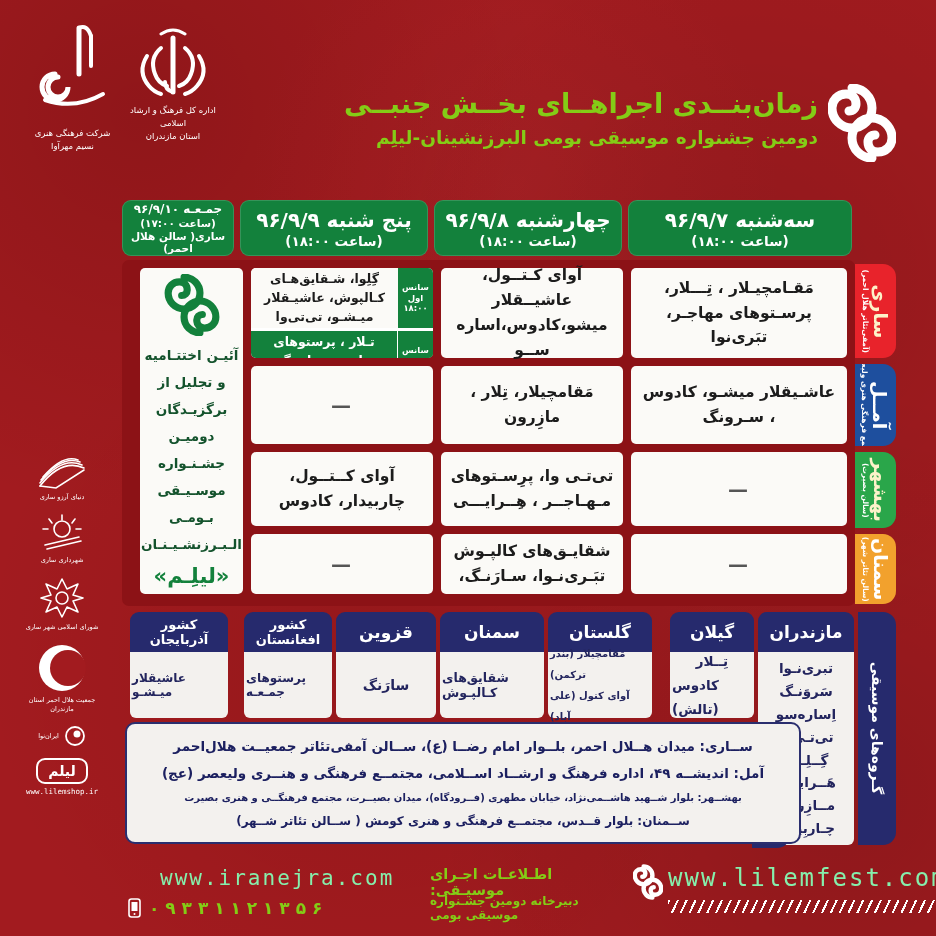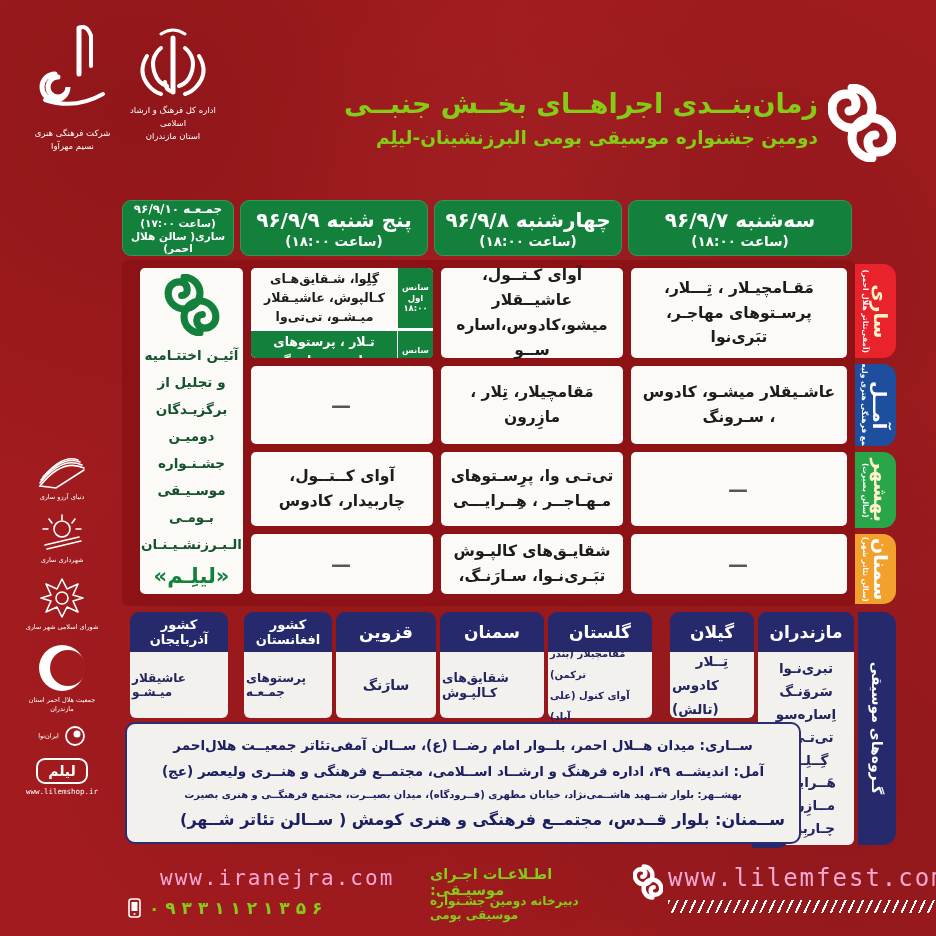--- a/index.html
+++ b/index.html
@@ -64,21 +64,21 @@
   .gcol{position:absolute;top:4px}
   .ghead{background:#262a6d;border-radius:9px 9px 0 0;color:#fff;font-weight:bold;text-align:center;
     font-size:17px;height:40px;display:flex;align-items:center;justify-content:center}
   .gbody{background:#f3f1ee;border-radius:0 0 6px 6px;color:#23255e;font-weight:bold;text-align:left;
     display:flex;flex-direction:column;align-items:center;justify-content:center;padding:4px 2px}
   .navtab{background:#262a6d;border-radius:0 13px 13px 0;display:flex;align-items:center;justify-content:center;
     color:#fff;overflow:hidden}
   .venues{background:#f3f1ee;border:2px solid #2a2e6e;border-radius:10px;
     display:flex;flex-direction:column;justify-content:space-around;padding:8px 14px;color:#1c2060;font-weight:bold}
   
-  .url{font-family:"DejaVu Sans Mono","Liberation Mono",monospace;color:#f9a8d4;direction:ltr}
+  .url{font-family:"DejaVu Sans Mono","Liberation Mono",monospace;color:#86efac;direction:ltr}
   .hatch{background:repeating-linear-gradient(115deg,#fff 0 2px,transparent 2px 8px);height:13px}
   
   .sponsor{display:flex;flex-direction:column;align-items:center;gap:3px}
   .spcap{font-size:6.5px;color:#fff;text-align:center;line-height:1.4;max-width:80px}
   svg{display:block}
 </style>
 </head>
 <body>
 
 <div class="abs" style="left:30px;top:22px;width:85px">
@@ -273,21 +273,21 @@
     </div>
   </div>
 
   <div class="navtab abs" style="right:106px;top:114px;width:38px;height:126px">
     <div class="rot" style="font-size:14px;font-weight:bold;letter-spacing:2px">محــل اجــراهــا</div>
   </div>
   <div class="venues abs" style="left:5px;top:114px;width:676px;height:122px;box-sizing:border-box">
     <div style="font-size:13.5px;text-align:center">ســاری: میدان هــلال احمر، بلــوار امام رضــا (ع)، ســالن آمفی‌تئاتر جمعیــت هلال‌احمر</div>
     <div style="font-size:13.5px;text-align:center">آمل: اندیشــه ۴۹، اداره فرهنگ و ارشــاد اســلامی، مجتمــع فرهنگی و هنــری ولیعصر (عج)</div>
     <div style="font-size:10px;text-align:center">بهشــهر: بلوار شــهید هاشــمی‌نژاد، خیابان مطهری (فــرودگاه)، میدان بصیــرت، مجتمع فرهنگــی و هنری بصیرت</div>
-    <div style="font-size:16px;">ســمنان: بلوار قــدس، مجتمــع فرهنگی و هنری کومش ( ســالن تئاتر شــهر)</div>
+    <div style="font-size:12px;text-align:center">ســمنان: بلوار قــدس، مجتمــع فرهنگی و هنری کومش ( ســالن تئاتر شــهر)</div>
   </div>
 </div>
 
 <div class="abs" style="left:0;top:856px;width:936px;height:80px">
   <div class="abs" style="left:633px;top:6px">
     <svg width="30" height="40" viewBox="0 0 68 78">
       <g stroke="#fff" fill="none" stroke-linecap="round" stroke-width="10">
         <path d="M24 4 c11 0 20 9 20 20 c0 11 -9 20 -20 20 c-11 0 -20 -9 -20 -20 c0 -8 6 -14 14 -14 c6 0 10 4 10 10 c0 4 -3 7 -7 7"></path>
         <path d="M44 74 c-11 0 -20 -9 -20 -20 c0 -11 9 -20 20 -20 c11 0 20 9 20 20 c0 8 -6 14 -14 14 c-6 0 -10 -4 -10 -10 c0 -4 3 -7 7 -7"></path>
       </g>

